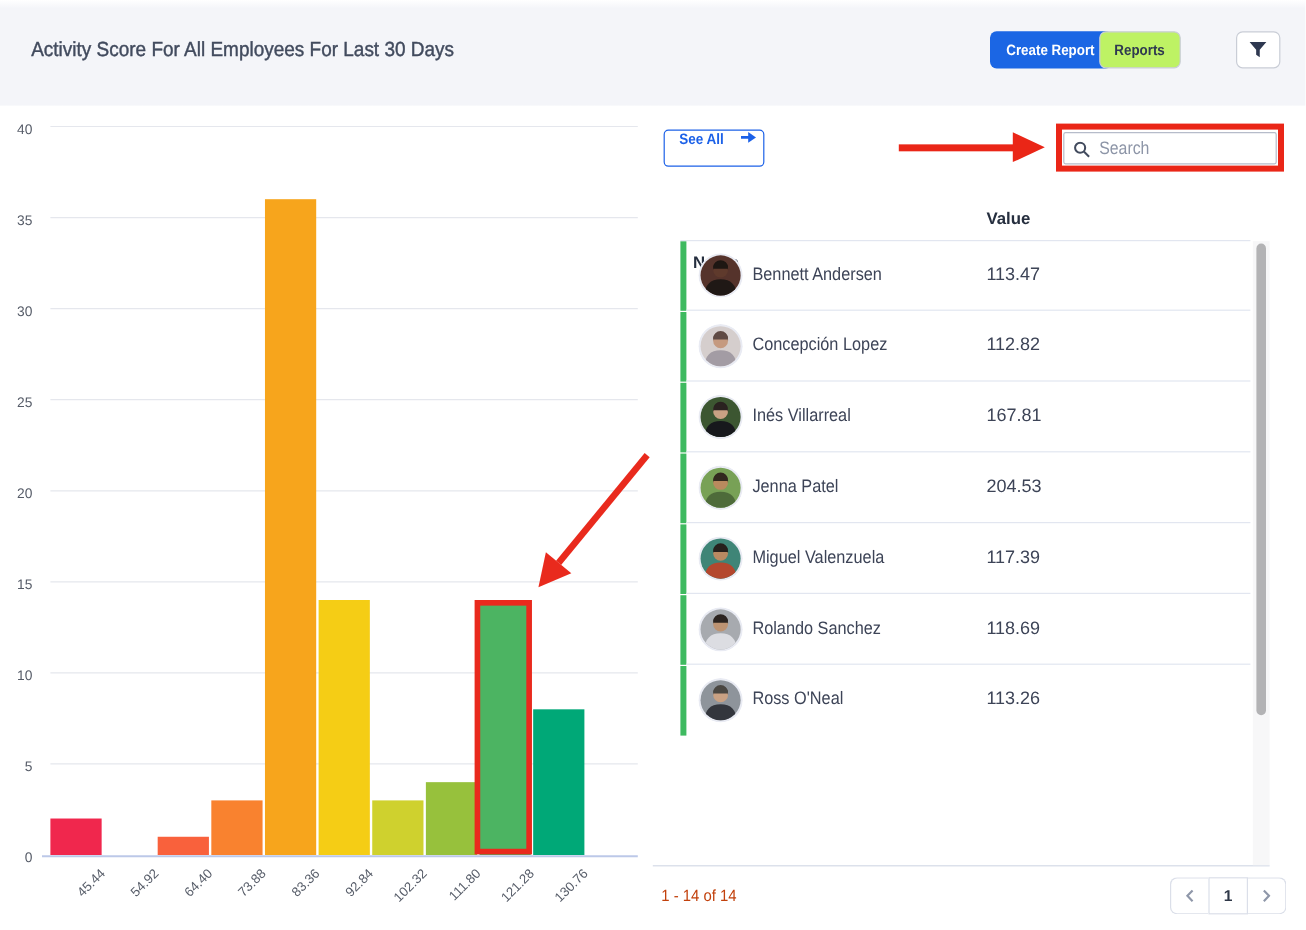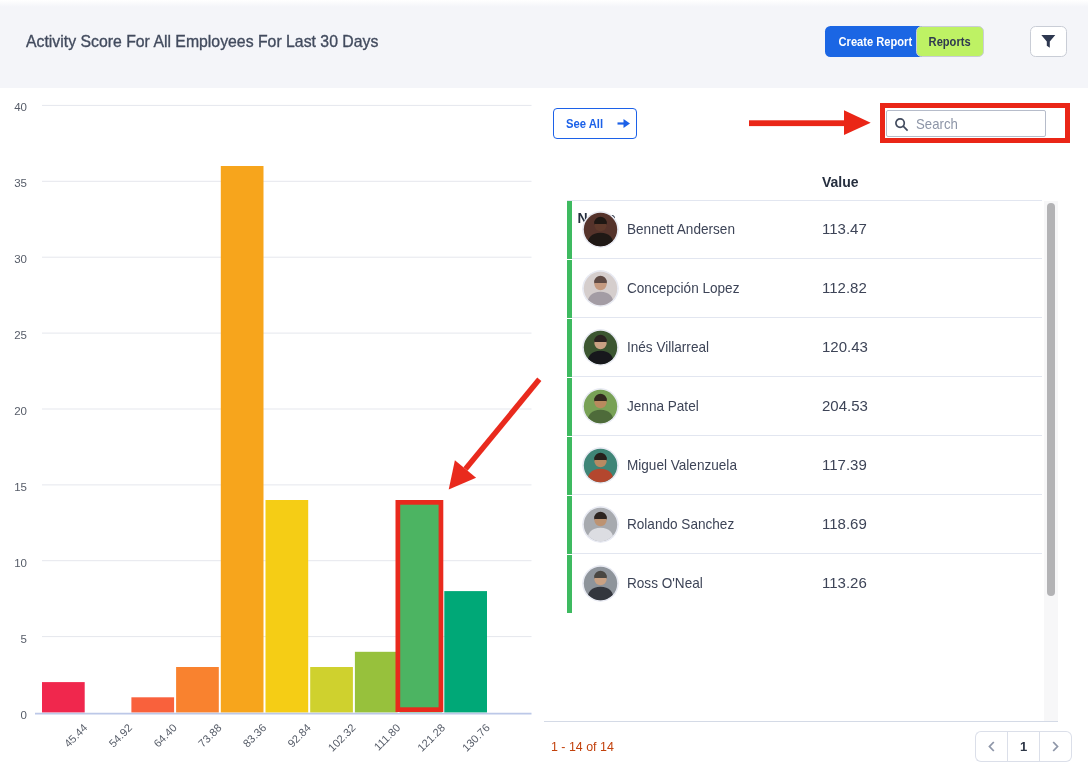--- a/index.html
+++ b/index.html
@@ -18,26 +18,26 @@
   .btn > span { display:inline-block; transform:scaleX(0.89); }
   #btn-create { left:824.5px; width:102px; background:#1b66e4; color:#ffffff; }
   #btn-reports { left:916px; width:68px; background:#bef264; border:1px solid #c9cdd6; color:#2f3950; }
   #btn-filter { left:1029.5px; width:37.5px; background:#ffffff; border:1px solid #c9cdd6; color:#2f3950; }
 
   
   #chart { position:absolute; left:0; top:88px; }
 
   
   #seeall { position:absolute; left:553.4px; top:108px; width:84px; height:31.4px; border:1.5px solid #1c61e8;
-    border-radius:4px; color:#1c61e8; font-size:12.5px; font-weight:700; display:flex; align-items:center; background:#fff; padding-left:12px; }
+    border-radius:4px; color:#1c61e8; font-size:12.5px; font-weight:700; display:flex; align-items:flex-start; background:#fff; padding-left:12px; }
   #seeall > span { display:inline-block; transform:scaleX(0.9); transform-origin:left center; }
 
   
   #red-box { position:absolute; left:879.5px; top:103px; width:190px; height:39.5px; border:5px solid #ea2617; background:#fff; }
-  #search { position:absolute; left:886px; top:109.5px; width:160px; height:27px; border:1px solid #b6bcca; border-radius:2px;
+  #search { position:absolute; left:886px; top:109.5px; width:178px; height:27px; border:1px solid #b6bcca; border-radius:2px;
     display:flex; align-items:center; }
   #search svg { margin-left:7.5px; }
   #search .ph { color:#8d95a7; font-size:15px; margin-left:7px; display:inline-block; transform:scaleX(0.88); transform-origin:left center; }
 
   
   .th { position:absolute; top:173.5px; font-size:14px; font-weight:700; color:#262f3f; }
 
   
   #tbl { position:absolute; left:544px; top:200px; width:514px; height:522px; border-bottom:1px solid #d4dae6; overflow:hidden; }
   #topline { position:absolute; left:567px; top:200px; width:475px; height:1px; background:#e2e6f0; }
@@ -211,21 +211,21 @@
             <circle cx="18.5" cy="18.5" r="16.7"></circle>
           </clipPath>
       <g clip-path="url(#cp4)">
         <circle cx="18.5" cy="14" r="6.2" fill="#c9a183"></circle>
         <path d="M12.3,14.5 a6.2,6.2 0 0 1 12.4,0 l0,-2.5 a6.2,6.2 0 0 0 -12.4,0 z" fill="#2a2220"></path>
         <path d="M12.3,12.9 a6.2,6.2 0 0 1 12.4,0 z" fill="#2a2220"></path>
         <path d="M5,37 Q5,21.8 18.5,21.8 Q32,21.8 32,37 Z" fill="#17181c"></path>
       </g>
     </svg>
     <div class="nm"><span>Inés Villarreal</span></div>
-    <div class="val">120.43</div>
+    <div class="val">167.81</div>
   </div>
       <div class="row">
     <div class="green"></div>
     <div class="sep"></div>
     <svg class="ava" viewBox="0 0 37 37">
       <circle cx="18.5" cy="18.5" r="18.5" fill="#e9ebf3"></circle>
       <circle cx="18.5" cy="18.5" r="16.7" fill="#78a156"></circle>
       <clipPath id="cp6">
             <circle cx="18.5" cy="18.5" r="16.7"></circle>
           </clipPath>

